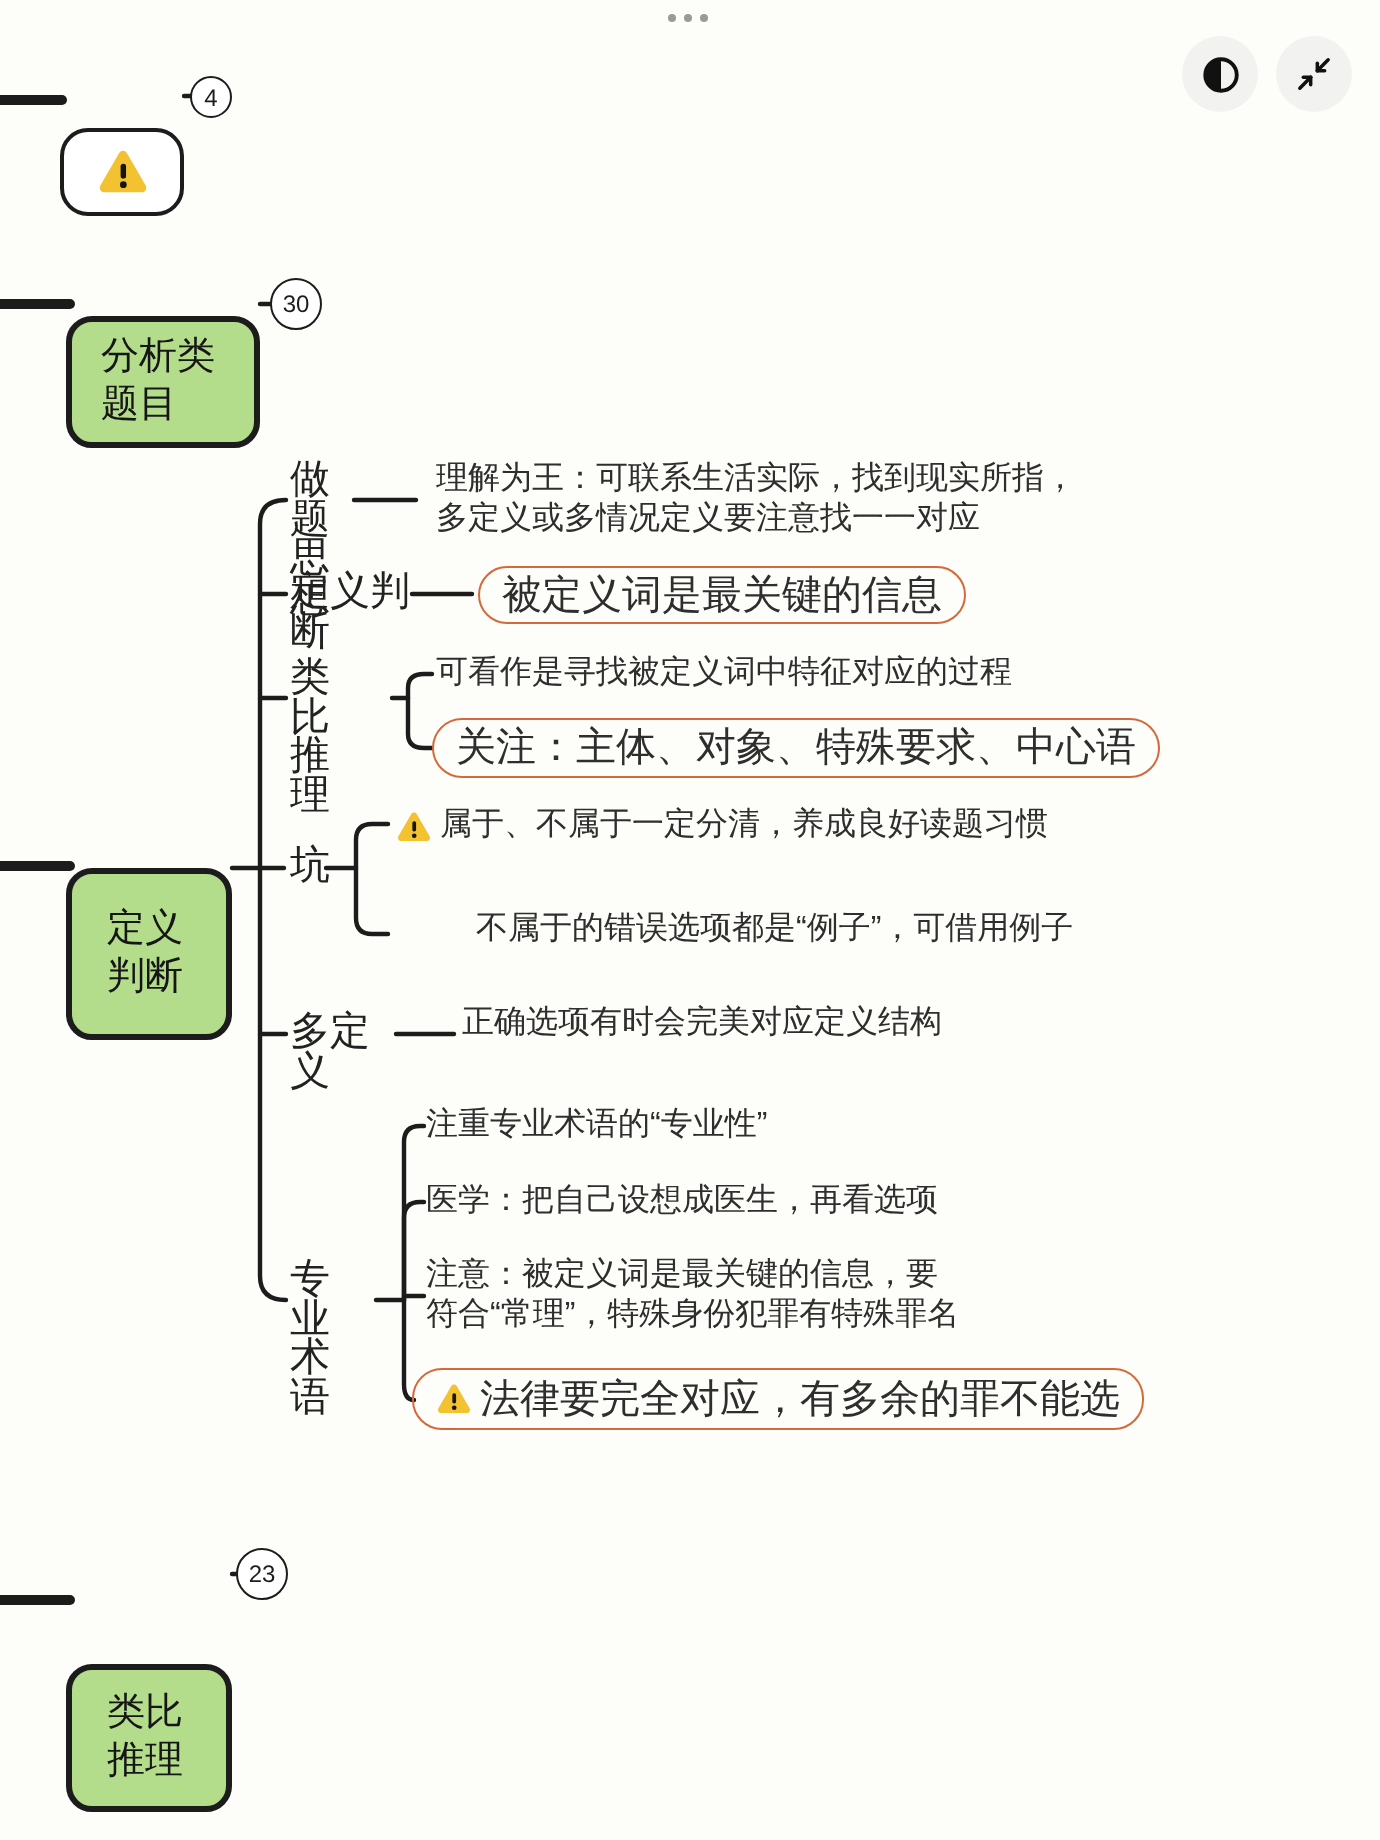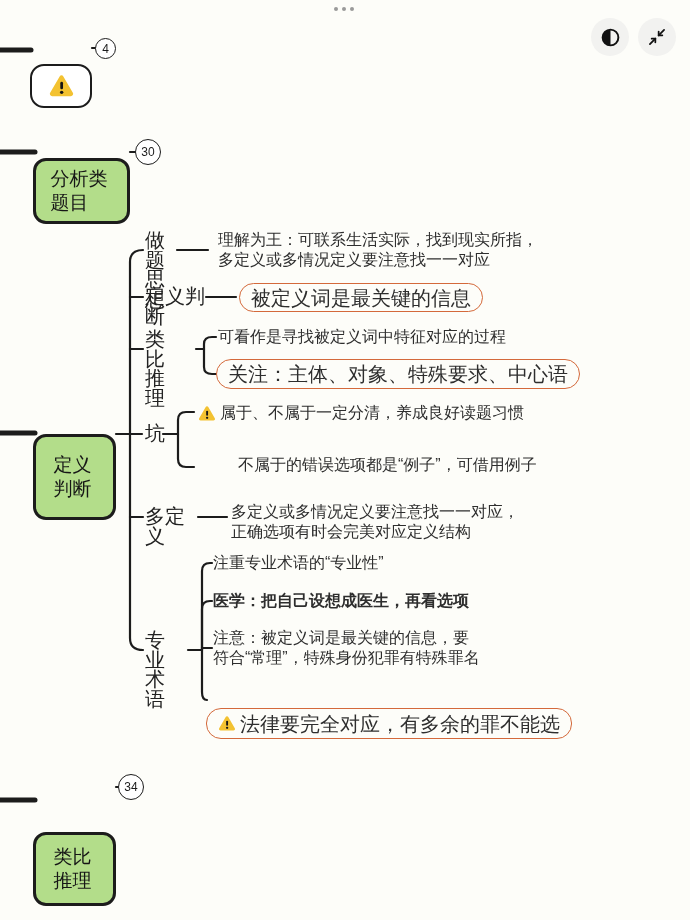--- a/index.html
+++ b/index.html
@@ -139,21 +139,21 @@
   </div>
   <div class="badge" style="left:135px;top:139px;width:26px;height:26px;">30</div>
 
   <div class="node" style="left:33px;top:398px;width:83px;height:86px;">
     <span style="width:42px;display:block;">定义判断</span>
   </div>
 
   <div class="node" style="left:33px;top:796px;width:83px;height:74px;">
     <span style="width:42px;display:block;">类比推理</span>
   </div>
-  <div class="badge" style="left:118px;top:774px;width:26px;height:26px;">34</div>
+  <div class="badge" style="left:118px;top:774px;width:26px;height:26px;">23</div>
 
   <div class="node partial" style="left:30px;top:906px;width:80px;height:14px;"></div>
 
   <div class="blabel" style="left:145px;top:231px;width:34px;">做题思想</div>
   <div class="blabel" style="left:145px;top:287px;width:64px;">定义判断</div>
   <div class="blabel" style="left:145px;top:330px;width:34px;">类比推理</div>
   <div class="blabel" style="left:145px;top:424px;width:20px;">坑</div>
   <div class="blabel" style="left:145px;top:507px;width:48px;">多定义</div>
   <div class="blabel" style="left:145px;top:631px;width:34px;">专业术语</div>
 
@@ -181,35 +181,34 @@
         <circle cx="12.15" cy="16.8" r="1.55" fill="#151515"></circle>
       </svg>
     </span>
     <span>属于、不属于一定分清，养成良好读题习惯</span>
   </div>
   <div class="note" style="left:198px;top:455px;margin-left:40px;">
     <div>不属于的错误选项都是“例子”，可借用例子</div>
   </div>
 
   <div class="note" style="left:231px;top:502px;">
-    <div>多定义或多情况定义要注意找一一对应，</div>
     <div>正确选项有时会完美对应定义结构</div>
   </div>
 
   <div class="note" style="left:213px;top:553px;">
     <div>注重专业术语的“专业性”</div>
   </div>
-  <div class="note" style="left:213px;top:591px;font-weight:bold;">
+  <div class="note" style="left:213px;top:591px;">
     <div>医学：把自己设想成医生，再看选项</div>
   </div>
   <div class="note" style="left:213px;top:628px;">
     <div>注意：被定义词是最关键的信息，要</div>
     <div>符合“常理”，特殊身份犯罪有特殊罪名</div>
   </div>
-  <div class="obox" style="left:206px;top:708px;height:31px;">
+  <div class="obox" style="left:206px;top:684px;height:31px;">
     <span class="warn">
       <svg viewBox="0 0 24 22" width="18" height="17">
         <path d="M10.3 2.2 L1.6 17.2 a2.1 2.1 0 0 0 1.8 3.1 h17.2 a2.1 2.1 0 0 0 1.8 -3.1 L13.7 2.2 a2 2 0 0 0 -3.4 0 Z" fill="#f3c231"></path>
         <rect x="10.9" y="7.2" width="2.5" height="6.8" rx="1.2" fill="#151515"></rect>
         <circle cx="12.15" cy="16.8" r="1.55" fill="#151515"></circle>
       </svg>
     </span>
     <span>法律要完全对应，有多余的罪不能选</span>
   </div>
 

